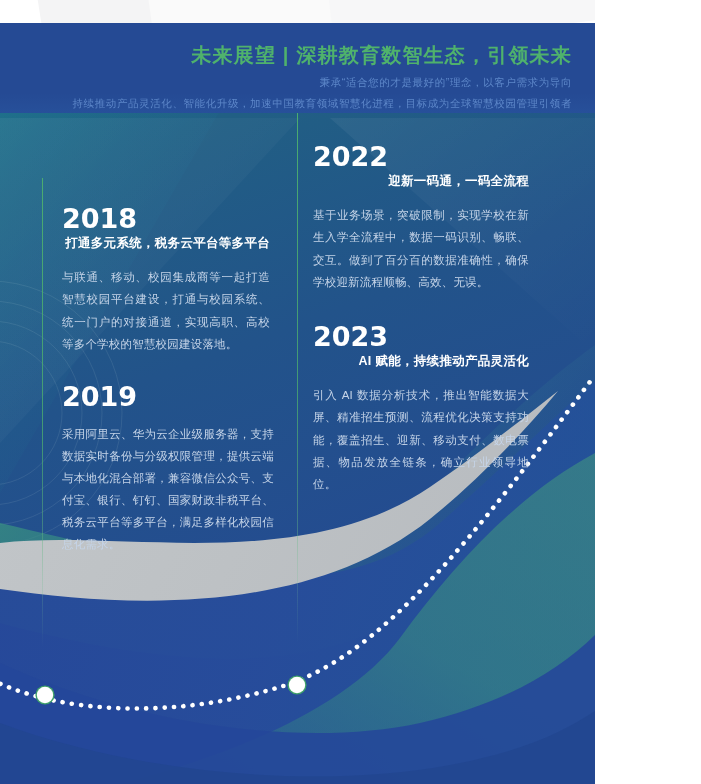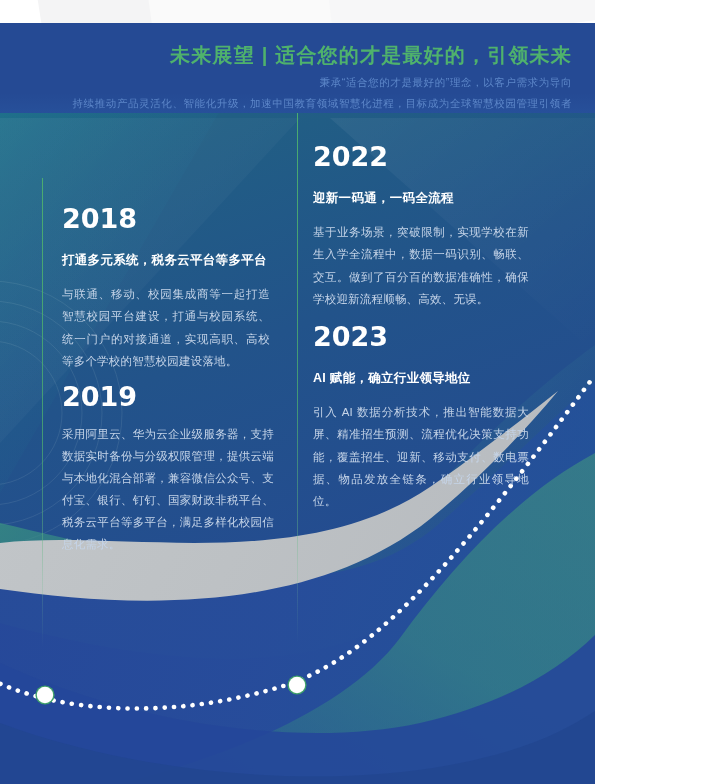--- a/index.html
+++ b/index.html
@@ -45,22 +45,22 @@
   .vrule{ position:absolute; width:1px; z-index:5;
     background:linear-gradient(180deg,rgba(77,175,110,.95) 0%,rgba(77,175,110,.75) 55%,
       rgba(120,190,150,.30) 85%,rgba(160,200,180,0) 100%); }
   #vrule-left{ left:42px; top:155px; height:470px; }
   #vrule-right{ left:297px; top:90px; height:530px; }
 
   
   .ms{ position:absolute; z-index:7; }
   .ms .yr{ font-size:27px; font-weight:800; color:#ffffff; line-height:1;
     letter-spacing:0px; font-family:"DejaVu Sans",sans-serif; }
-  .ms .hd{ margin-top:19px; font-size:12.5px; font-weight:700; color:#ffffff;
-    line-height:1.55; letter-spacing:.3px; }
+  .ms .hd{ margin-top:2px; font-size:12.5px; font-weight:700; color:#ffffff;
+    line-height:1.55; letter-spacing:.3px;text-align:right; }
   .ms .bd{ margin-top:13px; font-size:11.5px; color:#c5d4e8; line-height:1.92;
     letter-spacing:.2px; text-align:justify; }
 
   #ms-2018{ left:62px; top:182px; width:208px; }
   #ms-2019{ left:62px; top:360px; width:212px; }
   #ms-2022{ left:313px; top:120px; width:216px; }
   #ms-2023{ left:313px; top:300px; width:216px; }
 </style>
 </head>
 <body>
@@ -146,21 +146,21 @@
         <g>
           <circle cx="297" cy="662" r="9.6" fill="#3fa06a"></circle>
           <circle cx="297" cy="662" r="8.2" fill="#ffffff"></circle>
         </g>
       </svg>
     </div>
 
     <div id="hdrband"></div>
 
     <div id="hdr">
-      <div class="hdr-title">未来展望 | 适合您的才是最好的，引领未来</div>
+      <div class="hdr-title">未来展望 | 深耕教育数智生态，引领未来</div>
       <div class="hdr-sub l2">持续推动产品灵活化、智能化升级，加速中国教育领域智慧化进程，目标成为全球智慧校园管理引领者</div>
       <div class="hdr-sub l1">秉承“适合您的才是最好的”理念，以客户需求为导向</div>
     </div>
 
     <div class="vrule" id="vrule-left"></div>
     <div class="vrule" id="vrule-right"></div>
 
     <div class="ms" id="ms-2018">
       <div class="yr">2018</div>
       <div class="hd">打通多元系统，税务云平台等多平台</div>
@@ -173,18 +173,18 @@
     </div>
 
     <div class="ms" id="ms-2022">
       <div class="yr">2022</div>
       <div class="hd">迎新一码通，一码全流程</div>
       <div class="bd">基于业务场景，突破限制，实现学校在新生入学全流程中，数据一码识别、畅联、交互。做到了百分百的数据准确性，确保学校迎新流程顺畅、高效、无误。</div>
     </div>
 
     <div class="ms" id="ms-2023">
       <div class="yr">2023</div>
-      <div class="hd">AI 赋能，确立行业领导地位</div>
+      <div class="hd">AI 赋能，持续推动产品灵活化</div>
       <div class="bd">引入 AI 数据分析技术，推出智能数据大屏、精准招生预测、流程优化决策支持功能，覆盖招生、迎新、移动支付、数电票据、物品发放全链条，确立行业领导地位。</div>
     </div>
 
   </div>
 </div>
 
 </body></html>

